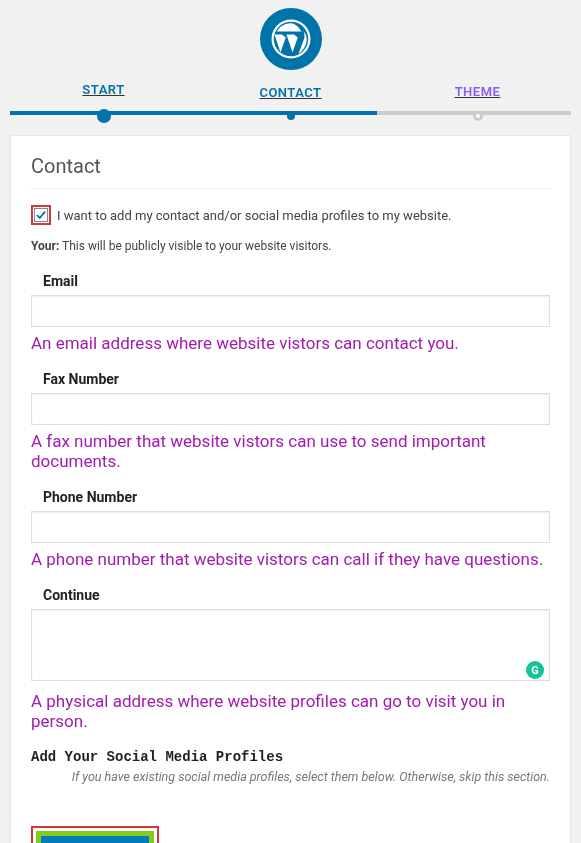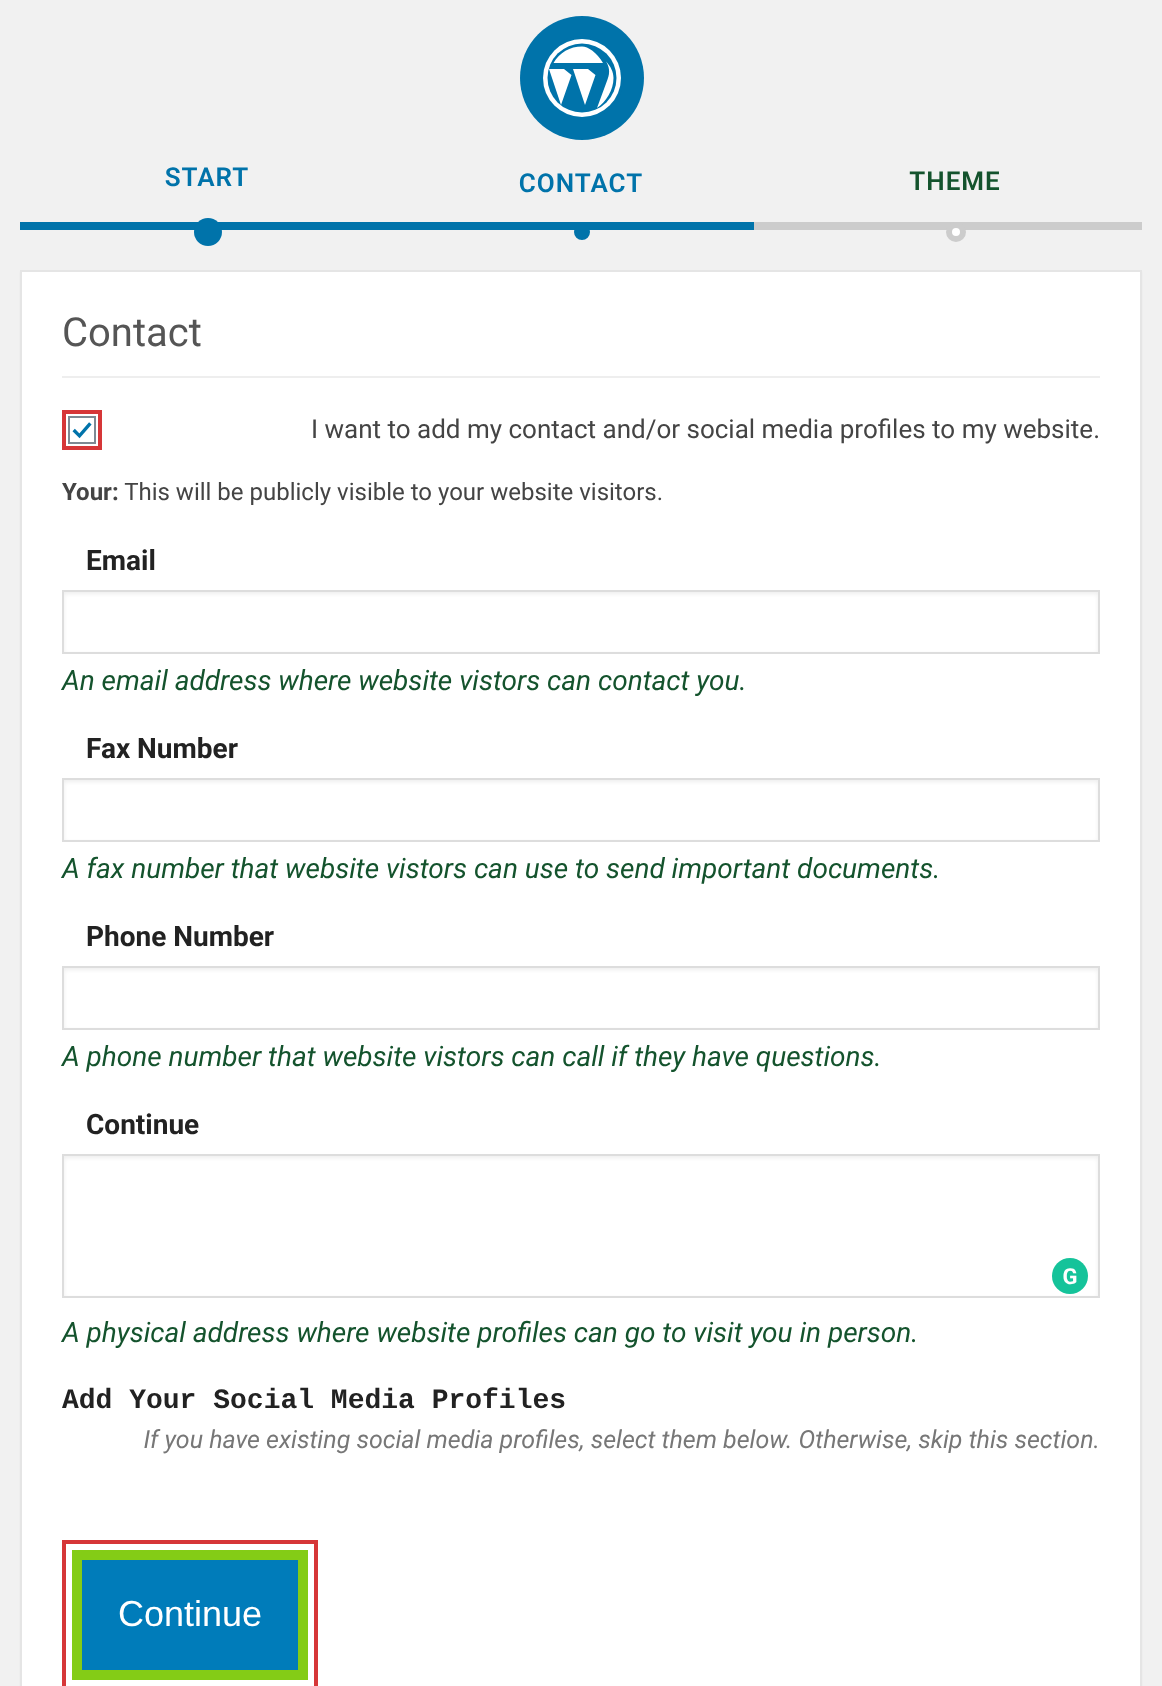--- a/index.html
+++ b/index.html
@@ -21,34 +21,35 @@
   border-radius: 50%;
   display: flex;
   align-items: center;
   justify-content: center;
 }
 .stepper {
   display: flex;
   align-items: center;
   padding: 0 10px 12px;
   position: relative;
+  text-decoration: underline;
 }
 .step {
   flex: 1;
   text-align: center;
   position: relative;
 }
 .step-label {
   font-size: 13px;
   font-weight: 600;
   letter-spacing: 0.5px;
   margin-bottom: 12px;
   color: #0073aa;
 }
-.step-label.inactive { color: #14532d; }
+.step-label.inactive { color: #8b5cf6; }
 .step-dot {
   width: 14px;
   height: 14px;
   border-radius: 50%;
   background: #0073aa;
   margin: 0 auto;
   position: relative;
   z-index: 2;
 }
 .step-dot.current {
@@ -88,21 +89,20 @@
   color: #555;
   padding-bottom: 10px;
   border-bottom: 1px solid #eee;
   margin-bottom: 16px;
 }
 .checkbox-row {
   display: flex;
   align-items: center;
   gap: 6px;
   margin-bottom: 14px;
-  justify-content: space-between;
 }
 .checkbox-outline {
   border: 2px solid #d63638;
   padding: 1px;
   display: inline-flex;
 }
 .checkbox-inner {
   width: 14px;
   height: 14px;
   border: 1px solid #7e8993;
@@ -126,23 +126,22 @@
 }
 .field-input {
   width: 100%;
   padding: 7px 8px;
   font-size: 14px;
   border: 1px solid #ddd;
   background: #fff;
   box-shadow: inset 0 1px 2px rgba(0,0,0,0.07);
 }
 .field-help {
-  font-size: 14px;
-  font-style: italic;
-  color: #14532d;
+  font-size: 17px;
+  color: #a21caf;
   margin-top: 6px;
 }
 .textarea-wrap { position: relative; }
 textarea.field-input { height: 72px; resize: none; font-family: inherit; }
 .grammarly-badge {
   position: absolute;
   bottom: 6px;
   right: 6px;
   width: 18px;
   height: 18px;

